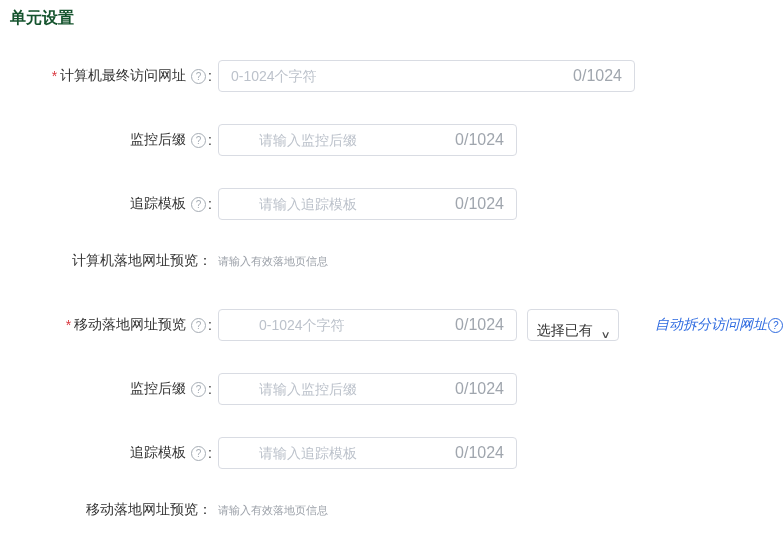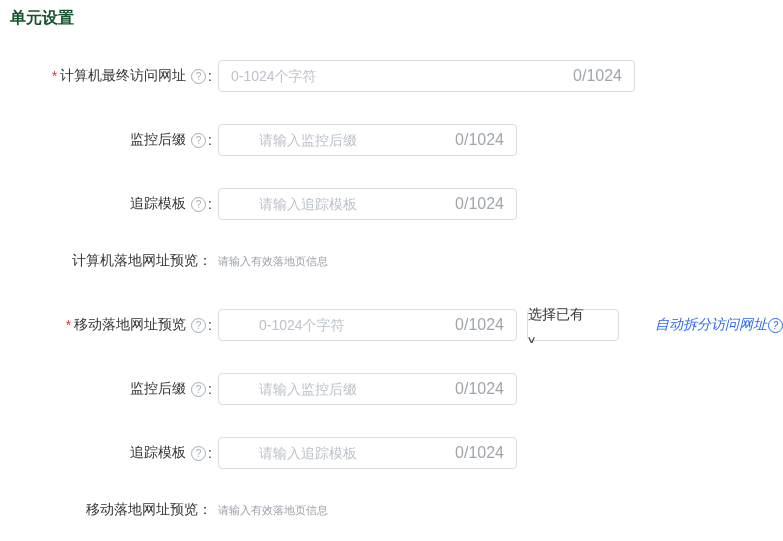--- a/index.html
+++ b/index.html
@@ -37,22 +37,22 @@
   .input-wrap input{
     border:none;outline:none;flex:1;height:100%;min-width:0;
     padding:0 6px 0 12px;font-size:14px;color:#333;background:transparent;
     font-family:"Liberation Sans","DejaVu Sans",sans-serif;
   }
   .input-wrap input::placeholder{color:#bcc2cb;}
   .counter{font-size:16px;color:#a0a6ae;padding-right:12px;white-space:nowrap;}
   .select-box{
     margin-left:10px;width:92px;height:32px;box-sizing:border-box;
     border:1px solid #d9dce3;border-radius:4px;background:#fff;
-    display:flex;align-items:flex-start;justify-content:center;gap:9px;
-    font-size:14px;color:#333;cursor:pointer;flex-shrink:0;flex-direction:column;
+    display:flex;align-items:flex-end;justify-content:center;gap:9px;
+    font-size:14px;color:#333;cursor:pointer;flex-shrink:0;
   }
   .chevron{font-size:10px;color:#4a4a4a;transform:scaleX(1.4);margin-top:1px;}
   .link{
     margin-left:36px;color:#2d6ae0;font-size:14px;text-decoration:none;
     display:flex;align-items:center;cursor:pointer;white-space:nowrap;font-style:italic;
   }
   .link .help-icon{border-color:#2d6ae0;color:#2d6ae0;margin:0 0 0 1px;}
   .preview-row{display:flex;align-items:center;margin:6px 0 39px 0;}
   .preview-value{font-size:11px;color:#9ca1a9;}
 </style>

